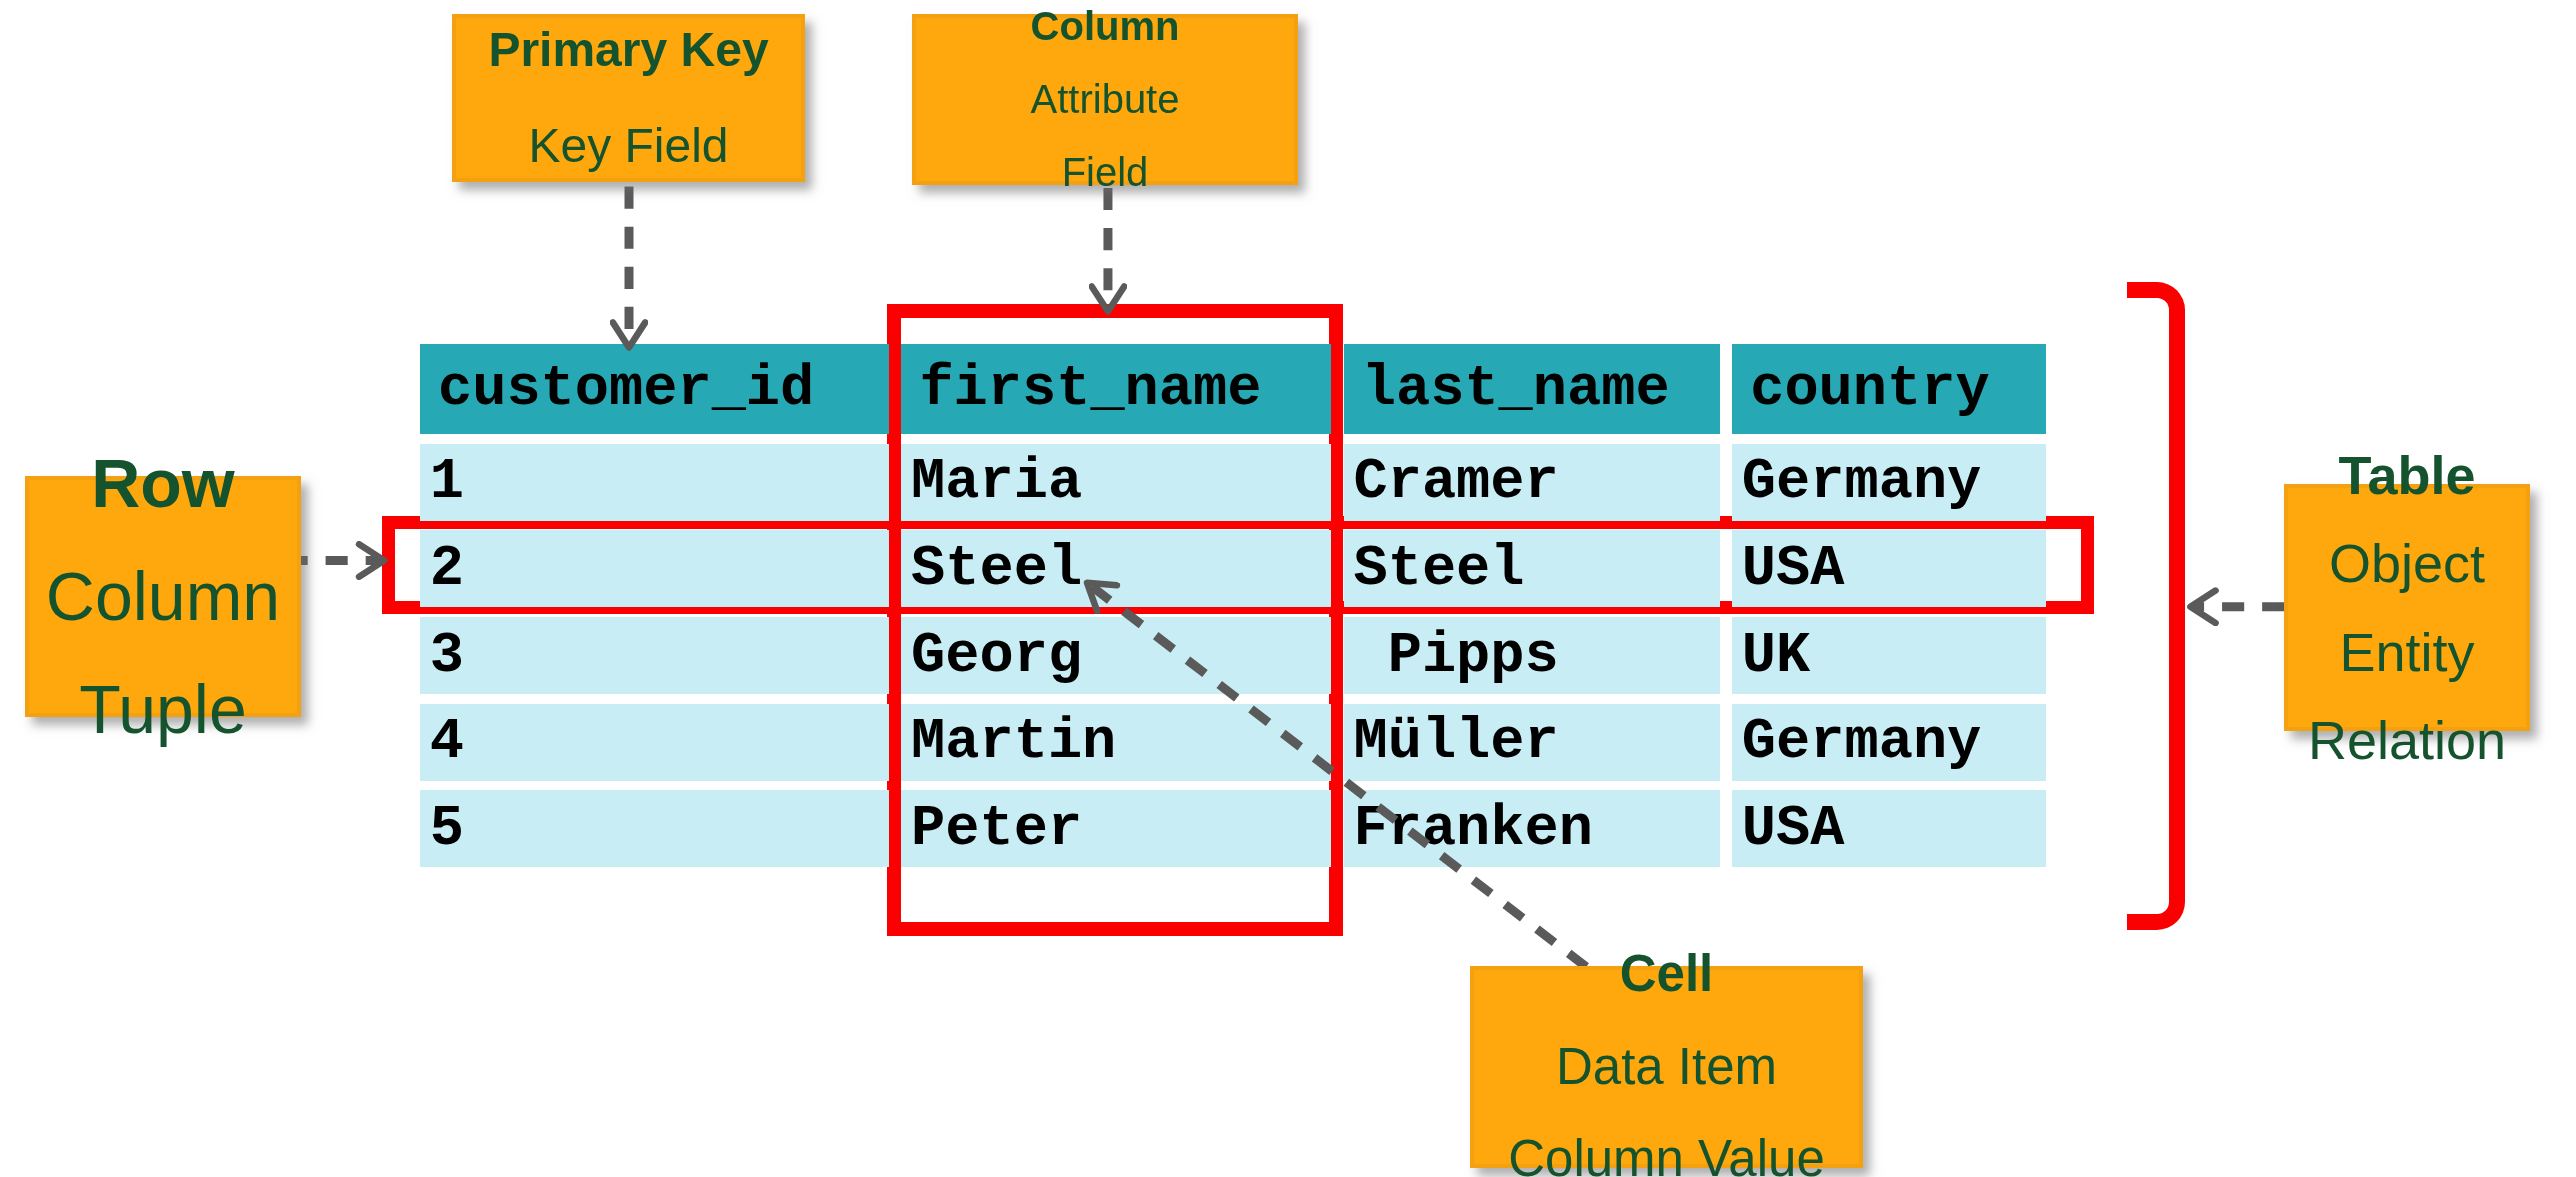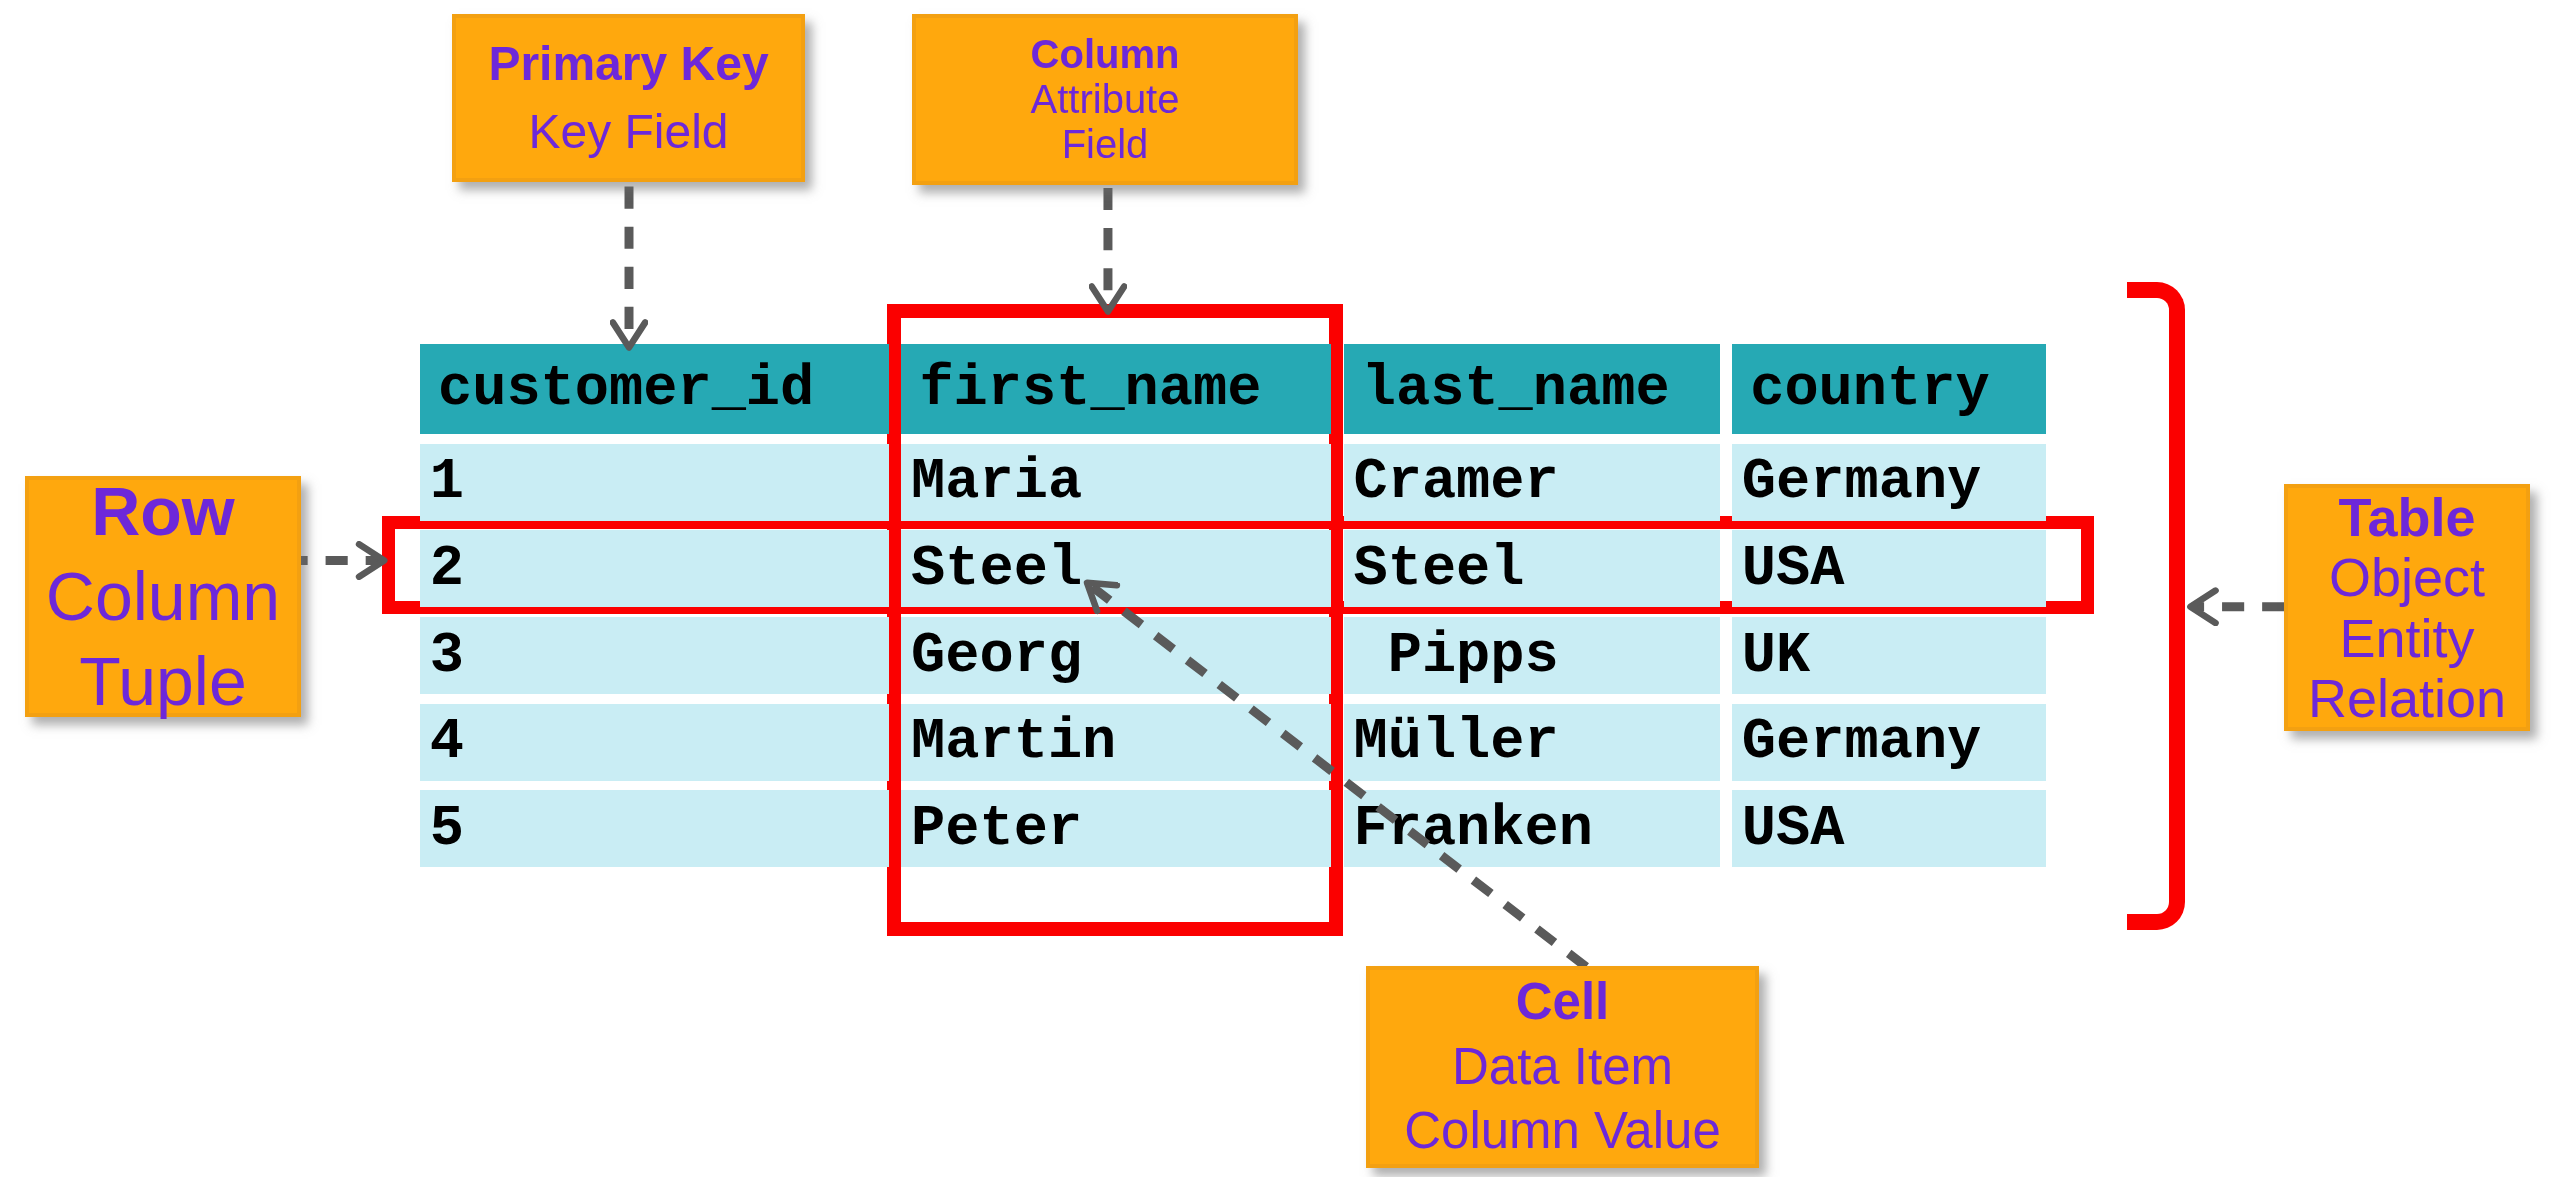--- a/index.html
+++ b/index.html
@@ -6,28 +6,28 @@
   body{width:2576px;height:1177px;font-family:"Liberation Sans",sans-serif;}
   .stage{position:relative;width:2576px;height:1177px;overflow:hidden;background:#ffffff;}
 
   
   .callout{
     position:absolute;
     background:#FFA80D;
     border:4.1px solid #F3A011;
     box-shadow:7px 8.3px 9.7px rgba(110,110,110,.55);
     display:flex;flex-direction:column;justify-content:center;
-    text-align:center;color:#6d28d9;box-sizing:border-box;
+    text-align:center;color:#14532d;box-sizing:border-box;gap:28px;
   }
   .callout .t{font-weight:bold;}
   #callout-primary-key{left:452px;top:14px;width:353px;height:168px;font-size:48px;line-height:1.42;}
   #callout-column{left:912px;top:14px;width:386px;height:171px;font-size:40px;line-height:1.13;}
   #callout-row{left:25px;top:476px;width:276px;height:241px;font-size:68px;line-height:1.25;}
   #callout-table{left:2284px;top:484px;width:246px;height:247px;font-size:54px;line-height:1.12;}
-  #callout-cell{left:1366px;top:966px;width:393px;height:202px;font-size:51px;line-height:1.27;}
+  #callout-cell{left:1470px;top:966px;width:393px;height:202px;font-size:51px;line-height:1.27;}
 
   
   .dtable{
     position:absolute;left:420px;top:344px;
     display:grid;
     grid-template-columns:469px 430px 376px 314px;
     grid-template-rows:90px 77px 77px 77px 77px 77px;
     column-gap:12.4px;row-gap:9.7px;
     font-family:"Liberation Mono","DejaVu Sans Mono",monospace;
     font-weight:bold;font-size:57px;color:#000;

